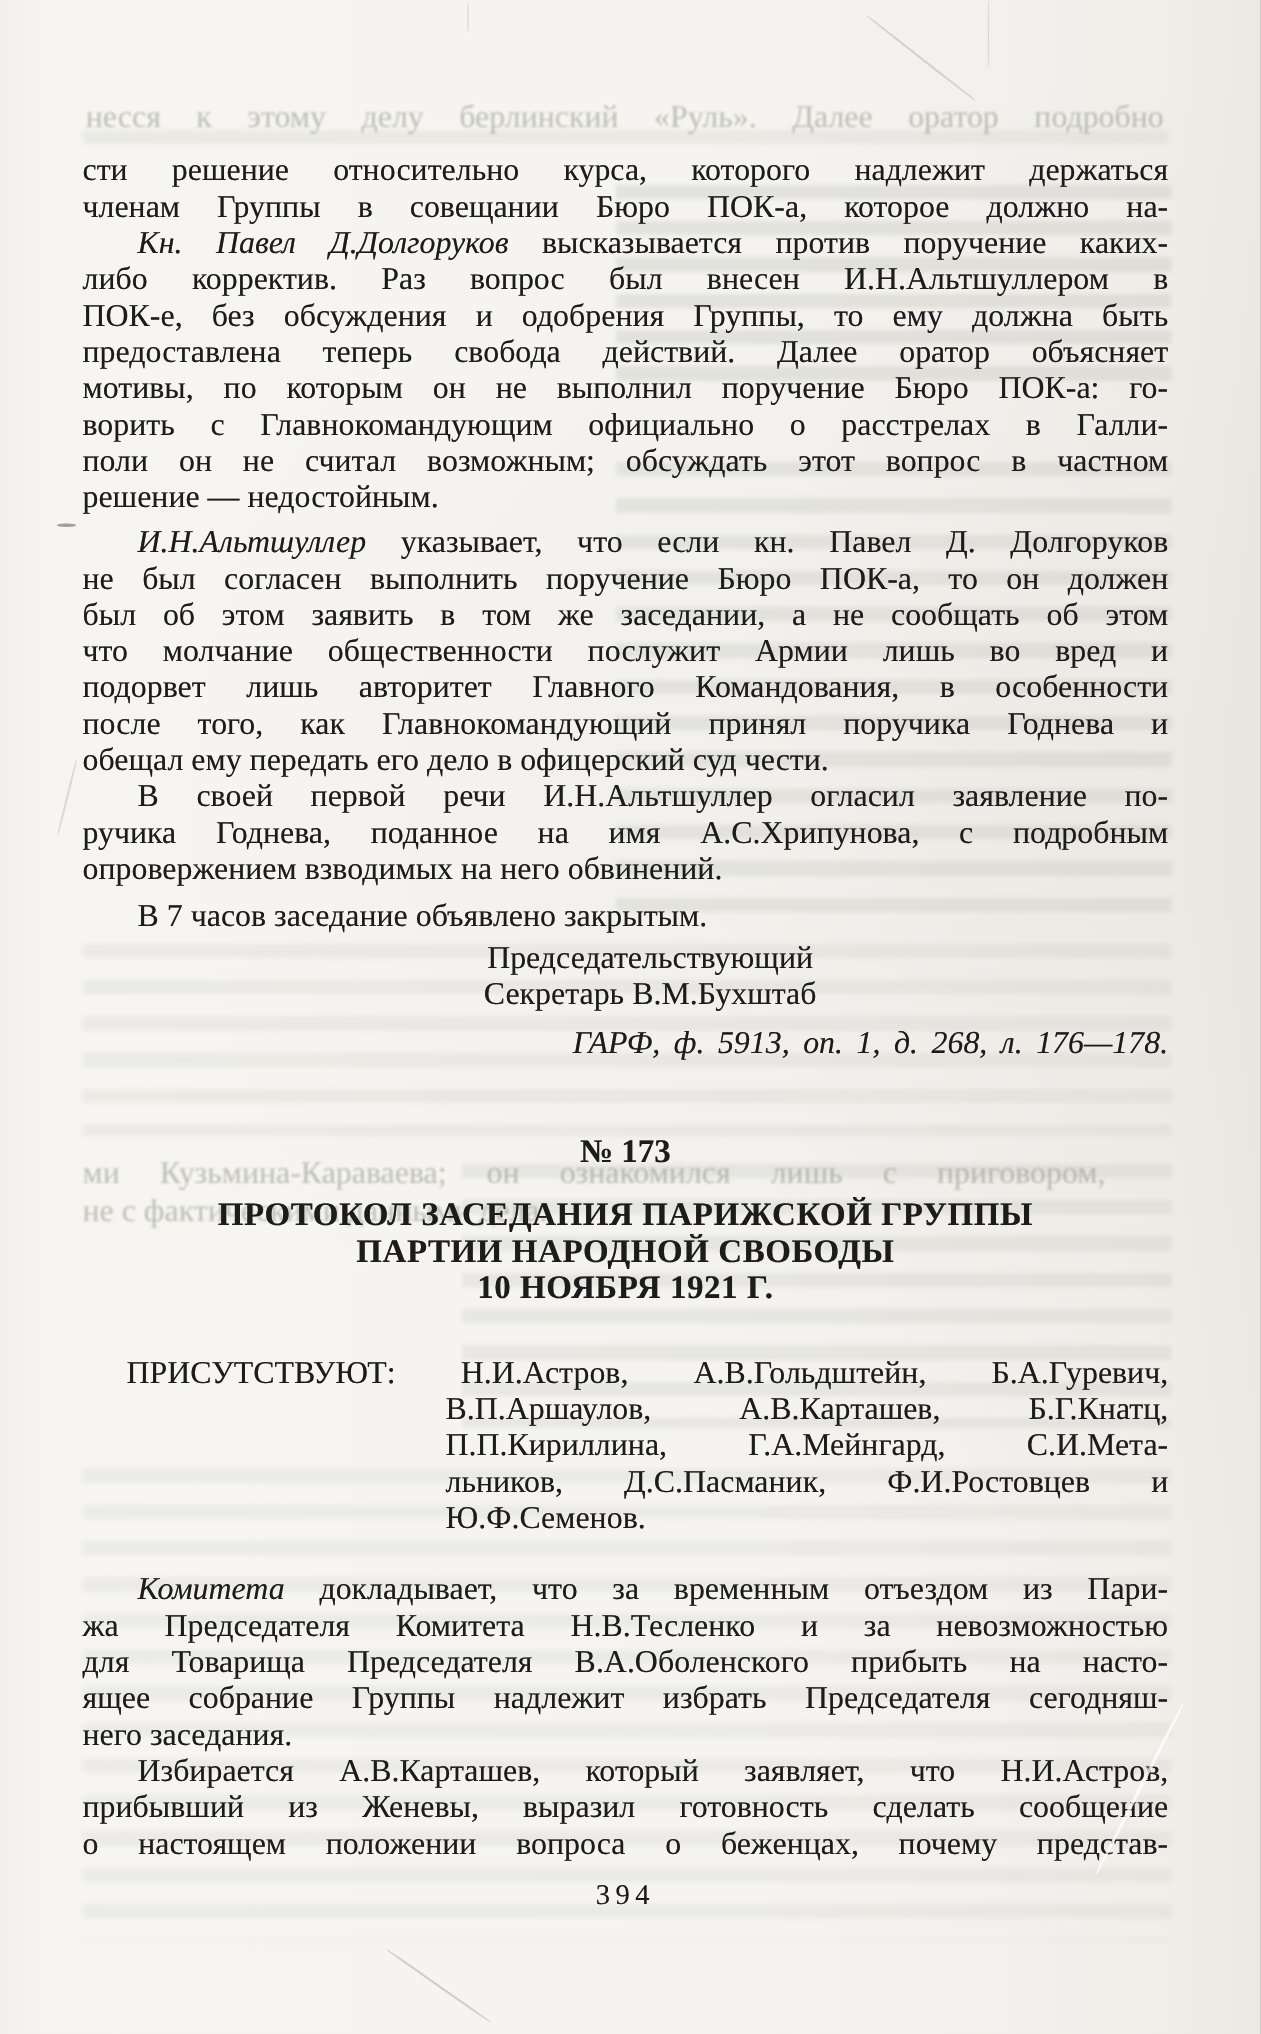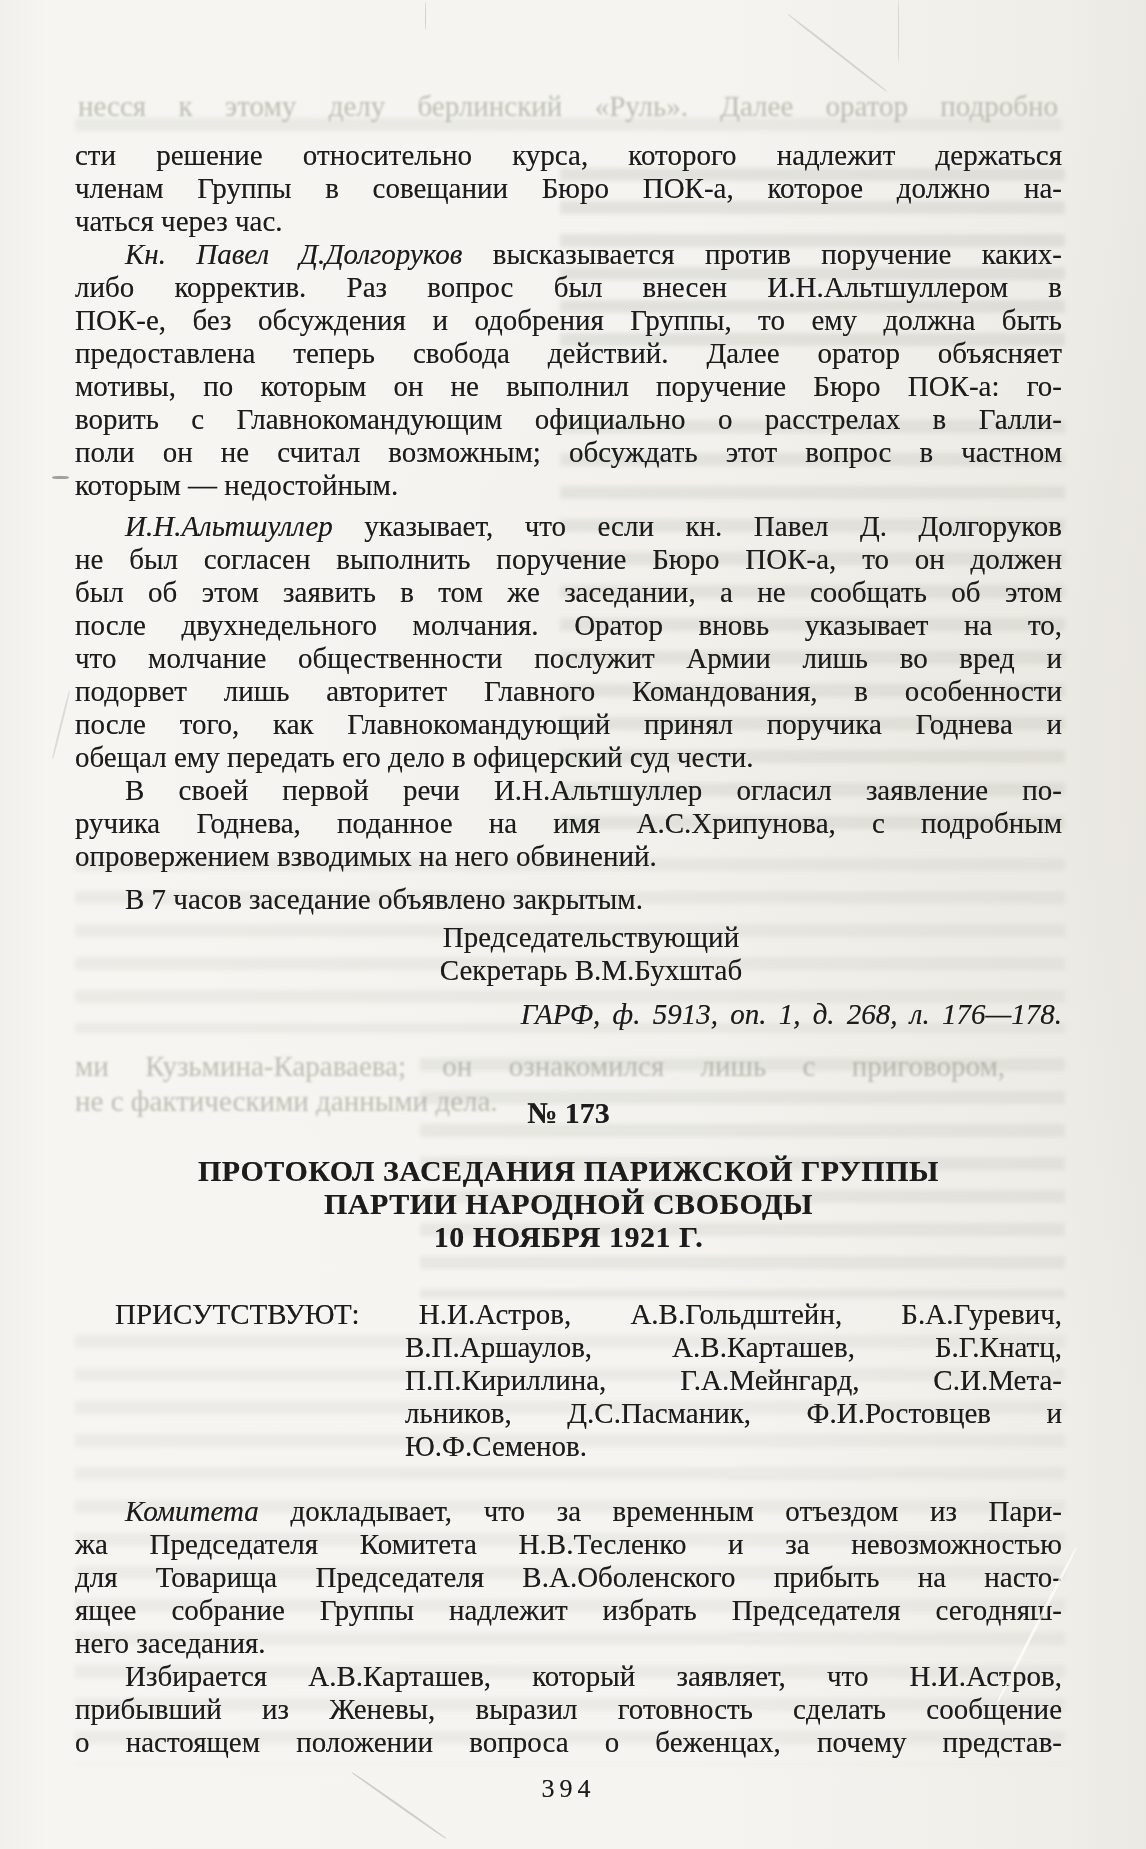--- a/index.html
+++ b/index.html
@@ -83,46 +83,44 @@
   <div class="scratch s4"></div>
   <div class="scratch s5"></div>
   <div class="scratch s6"></div>
   <div class="scratch s7"></div>
 
   <div class="col">
 
     <div class="block">
         <div class="line j">сти решение относительно курса, которого надлежит держаться</div>
         <div class="line j">членам Группы в совещании Бюро ПОК-а, которое должно на-</div>
-        <div class="line">чаться через час.</div>
       </div>
 
     <div class="block">
       <div class="line j indent">
         <span class="it">Кн. Павел Д.Долгоруков</span><span> высказывается против поручение каких-</span>
       </div>
       <div>
           <div class="line j">либо корректив. Раз вопрос был внесен И.Н.Альтшуллером в</div>
           <div class="line j">ПОК-е, без обсуждения и одобрения Группы, то ему должна быть</div>
           <div class="line j">предоставлена теперь свобода действий. Далее оратор объясняет</div>
           <div class="line j">мотивы, по которым он не выполнил поручение Бюро ПОК-а: го-</div>
           <div class="line j">ворить с Главнокомандующим официально о расстрелах в Галли-</div>
           <div class="line j">поли он не считал возможным; обсуждать этот вопрос в частном</div>
-          <div class="line">которым — недостойным.</div>
+          <div class="line">решение — недостойным.</div>
         </div>
     </div>
 
     <div class="block mt8">
       <div class="line j indent">
         <span class="it">И.Н.Альтшуллер</span><span> указывает, что если кн. Павел Д. Долгоруков</span>
       </div>
       <div>
           <div class="line j">не был согласен выполнить поручение Бюро ПОК-а, то он должен</div>
           <div class="line j">был об этом заявить в том же заседании, а не сообщать об этом</div>
-          <div class="line j">после двухнедельного молчания. Оратор вновь указывает на то,</div>
           <div class="line j">что молчание общественности послужит Армии лишь во вред и</div>
           <div class="line j">подорвет лишь авторитет Главного Командования, в особенности</div>
           <div class="line j">после того, как Главнокомандующий принял поручика Годнева и</div>
           <div class="line">обещал ему передать его дело в офицерский суд чести.</div>
         </div>
     </div>
 
     <div class="block">
       <div class="line j indent">В своей первой речи И.Н.Альтшуллер огласил заявление по-</div>
       <div>

